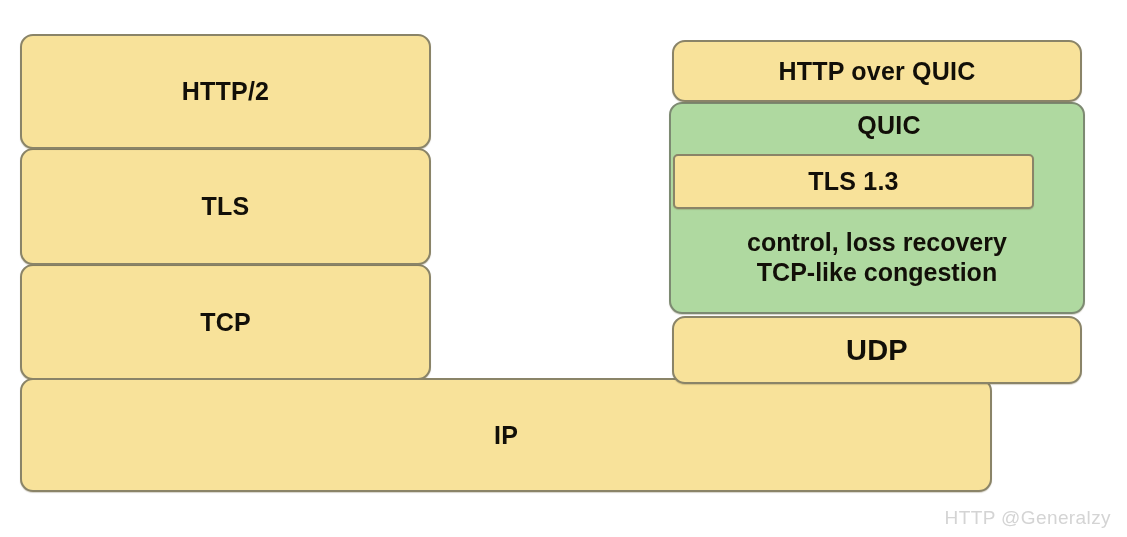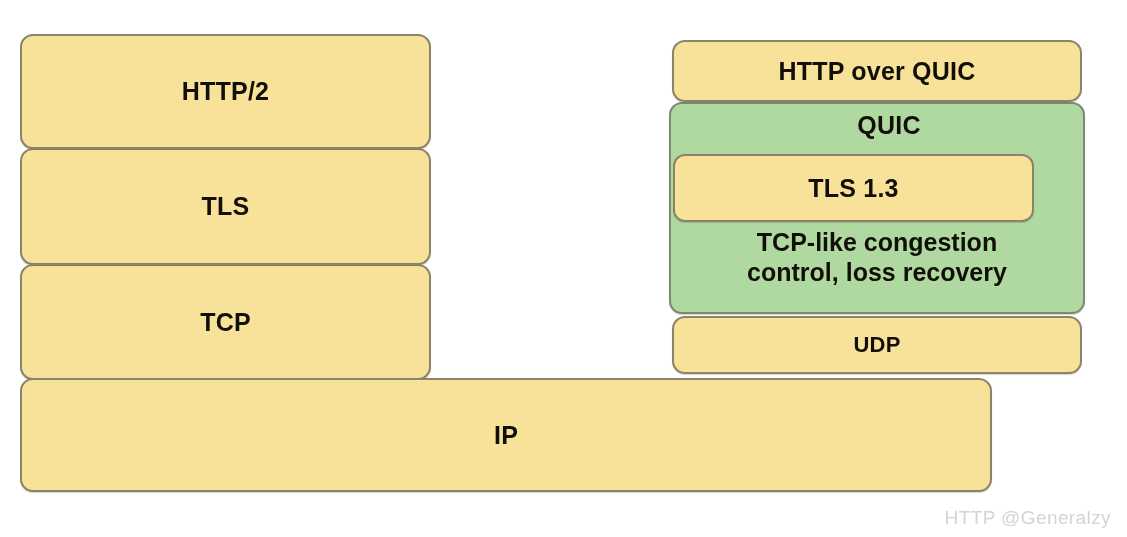--- a/index.html
+++ b/index.html
@@ -80,41 +80,41 @@
   }
   #box-quic .quic-label {
     display: block;
     width: 100%;
     text-align: center;
     line-height: 1.1;
     padding-left: 24px;
   }
   #box-tls13 {
     left: 673px; top: 154px;
-    width: 361px; height: 68px;
+    width: 361px; height: 55px;
     font-size: 25px;
-    border-radius: 12px;
+    border-radius: 5px;
     z-index: 5;
   }
   #box-quic-desc {
     position: absolute;
     left: 669px; top: 228px;
     width: 416px;
     text-align: center;
     font-size: 25px;
     font-weight: bold;
     color: #120f08;
     line-height: 1.18;
     z-index: 6;
     pointer-events: none;
   }
   #box-udp {
     left: 672px; top: 316px;
-    width: 410px; height: 58px;
-    font-size: 22px;
+    width: 410px; height: 68px;
+    font-size: 29px;
     z-index: 3;
   }
 
   
   #box-ip {
     left: 20px; top: 378px;
     width: 972px; height: 114px;
     font-size: 25px;
     z-index: 1;
   }
@@ -156,22 +156,22 @@
 
   <div class="box green" id="box-quic">
     <span class="quic-label">QUIC</span>
   </div>
 
   <div class="box" id="box-tls13">
     <span>TLS 1.3</span>
   </div>
 
   <div id="box-quic-desc">
+    <div>control, loss recovery</div>
     <div>TCP-like congestion</div>
-    <div>control, loss recovery</div>
   </div>
 
   <div class="box" id="box-udp">
     <span>UDP</span>
   </div>
 
   <div class="box" id="box-ip">
     <span>IP</span>
   </div>
 

